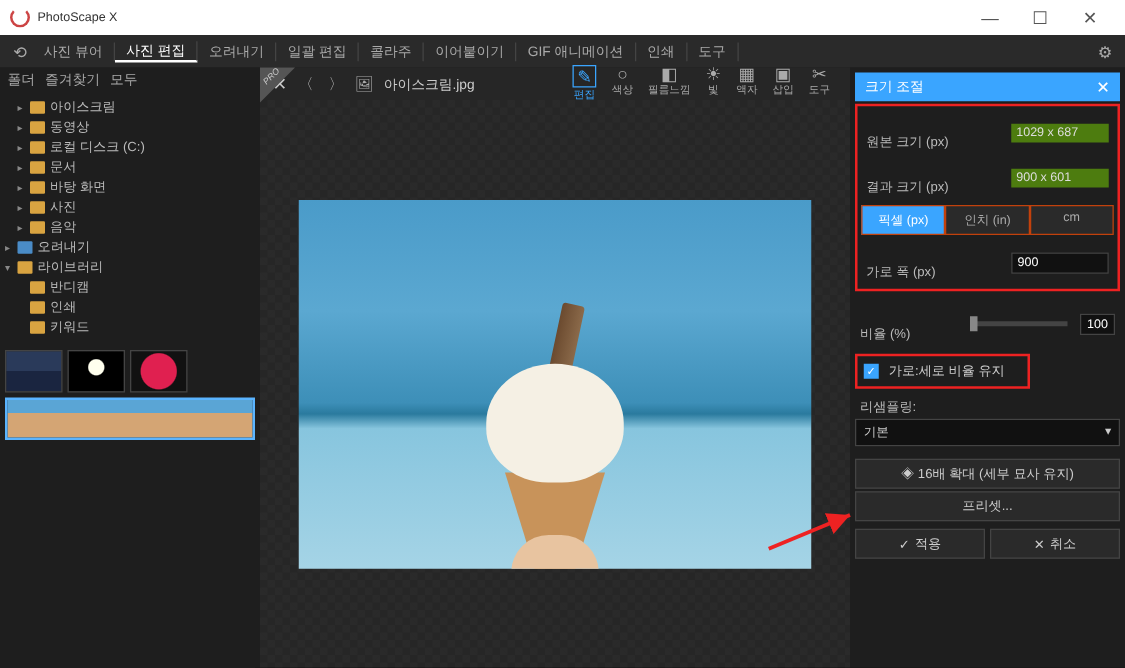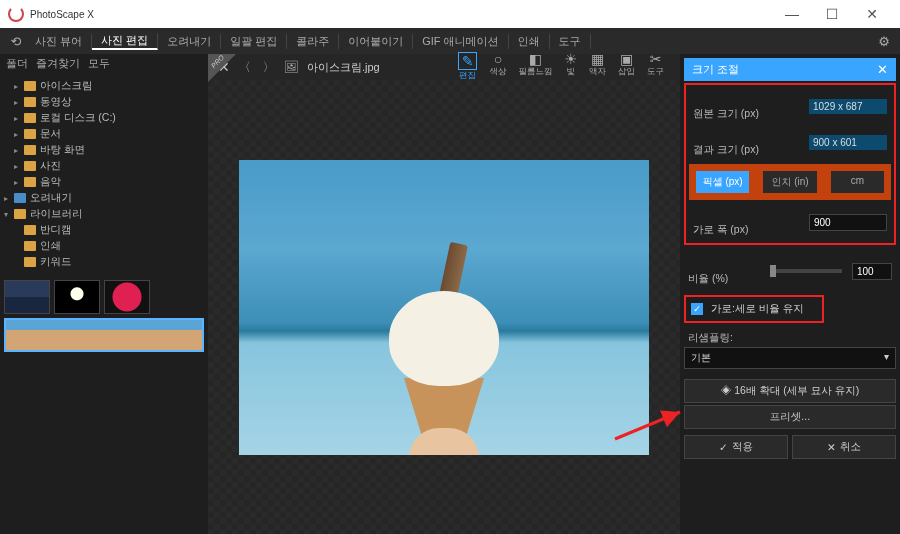--- a/index.html
+++ b/index.html
@@ -57,28 +57,28 @@
 .probadge { position: absolute; top: 0; left: 0; width: 0; height: 0; border-top: 28px solid #555; border-right: 28px solid transparent; }
 .probadge span { position: absolute; top: -24px; left: 2px; transform: rotate(-45deg); font-size: 7px; color: #ccc; font-style: italic; }
 
 .panel { width: 220px; background: #1e1e1e; display: flex; flex-direction: column; padding: 4px; gap: 2px; font-size: 10.5px; position: relative; }
 .panel-head { background: #3aa5ff; color: #fff; padding: 4px 8px; display: flex; align-items: center; font-size: 11px; }
 .panel-head .spacer { flex: 1; }
 .panel-head .px { cursor: pointer; font-size: 13px; }
 .redbox { border: 2px solid #e22; padding: 3px; }
 .row { display: flex; align-items: center; padding: 3px 4px; gap: 4px; }
 .row .lbl { flex: 1; color: #bbb; margin-top: 16px; }
-.row .val { width: 78px; color: #ddd; background: #0c4a6e; padding: 2px 4px; font-size: 10px; }
+.row .val { width: 78px; color: #ddd; background: #4d7c0f; padding: 2px 4px; font-size: 10px; }
 .unitbtns { display: flex; }
-.unitbtn { flex: 1; text-align: center; padding: 4px 0; background: #2a2a2a; color: #aaa; cursor: pointer; border: 7px solid #c2410c; font-size: 10px; }
+.unitbtn { flex: 1; text-align: center; padding: 4px 0; background: #2a2a2a; color: #aaa; cursor: pointer; border: 1px solid #c2410c; font-size: 10px; }
 .unitbtn.active { background: #3aa5ff; color: #fff; }
 .inp { width: 78px; background: #111; color: #fff; border: 1px solid #444; padding: 2px 4px; font-size: 10px; }
 .slider { flex: 1; height: 4px; background: #444; position: relative; margin: 0 6px; }
 .slider .knob { position: absolute; left: 0; top: -4px; width: 6px; height: 12px; background: #888; }
-.spin { width: 40px; background: #111; color: #fff; border: 1px solid #444; padding: 2px 4px; font-size: 10px; text-align: left; }
+.spin { width: 28px; background: #111; color: #fff; border: 1px solid #444; padding: 2px 4px; font-size: 10px; text-align: center; }
 .chk { width: 12px; height: 12px; background: #3aa5ff; display: inline-flex; align-items: center; justify-content: center; color: #fff; font-size: 9px; margin-right: 4px; }
 .sel { width: 100%; background: #111; color: #ccc; border: 1px solid #444; padding: 3px 6px; font-size: 10px; display: flex; cursor: pointer; }
 .sel .spacer { flex: 1; }
 .btn { background: #2a2a2a; color: #ccc; border: 1px solid #444; padding: 4px; text-align: center; cursor: pointer; font-size: 10.5px; }
 .btnrow { display: flex; gap: 4px; }
 .btnrow .btn { flex: 1; display: flex; align-items: center; justify-content: center; gap: 4px; }
 .arrow-annot { position: absolute; left: -70px; bottom: 90px; width: 80px; height: 40px; pointer-events: none; }
 </style>
 </head>
 <body>

